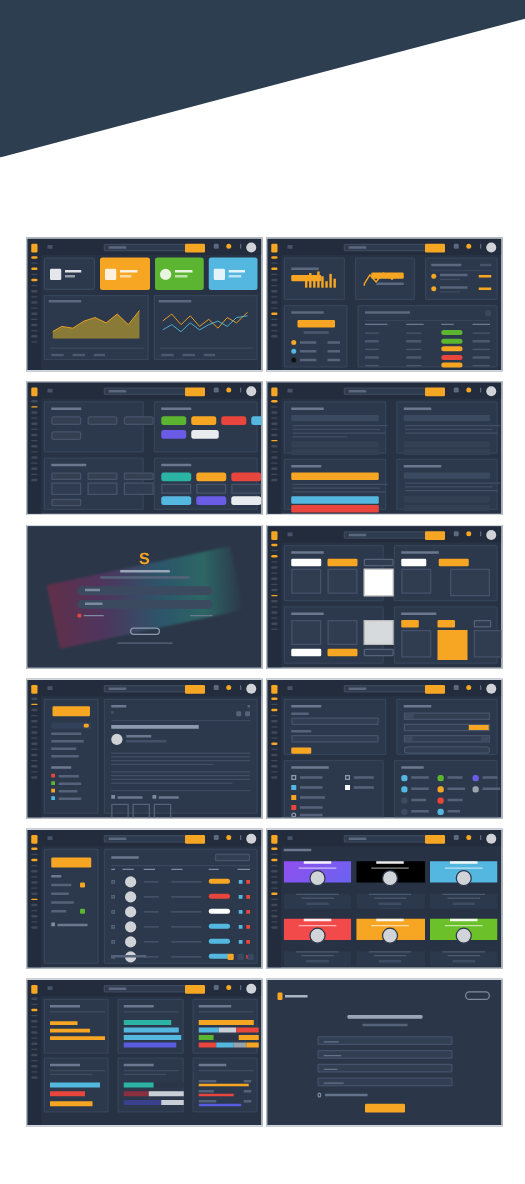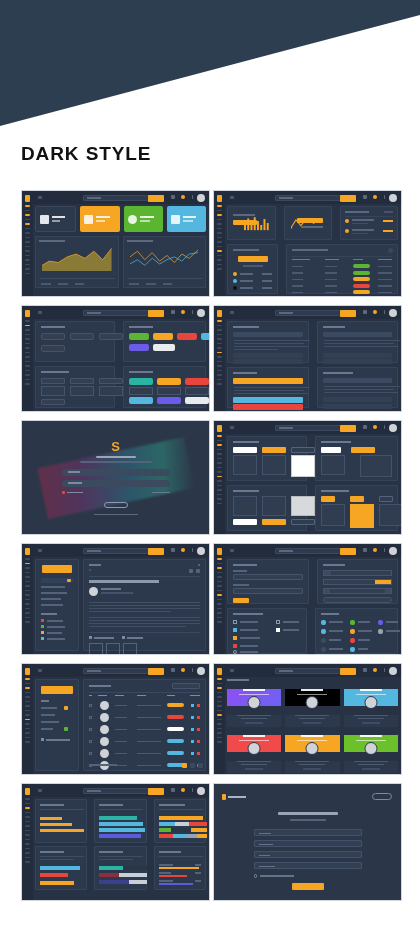--- a/index.html
+++ b/index.html
@@ -97,21 +97,20 @@
      background:linear-gradient(100deg,#8e2a4a 0%,#6d3470 28%,#2e6f86 58%,#2f8d7e 80%,#2c384b 100%); opacity:.55; filter:blur(1px); }
   .login-s { position:relative; font-size:13px; font-weight:bold; color:#f6a623; line-height:1; }
 </style>
 </head>
 <body>
 
 <div class="page">
 
   <div class="hero"></div>
 
-  <div class="page-title">DARK STYLE</div>
 
   <div class="grid">
 
     <div class="thumb">
       <div class="sbar">
         <div class="logo"></div>
         <div class="si on"></div>
           <div class="si"></div>
           <div class="si on"></div>
           <div class="si"></div>

